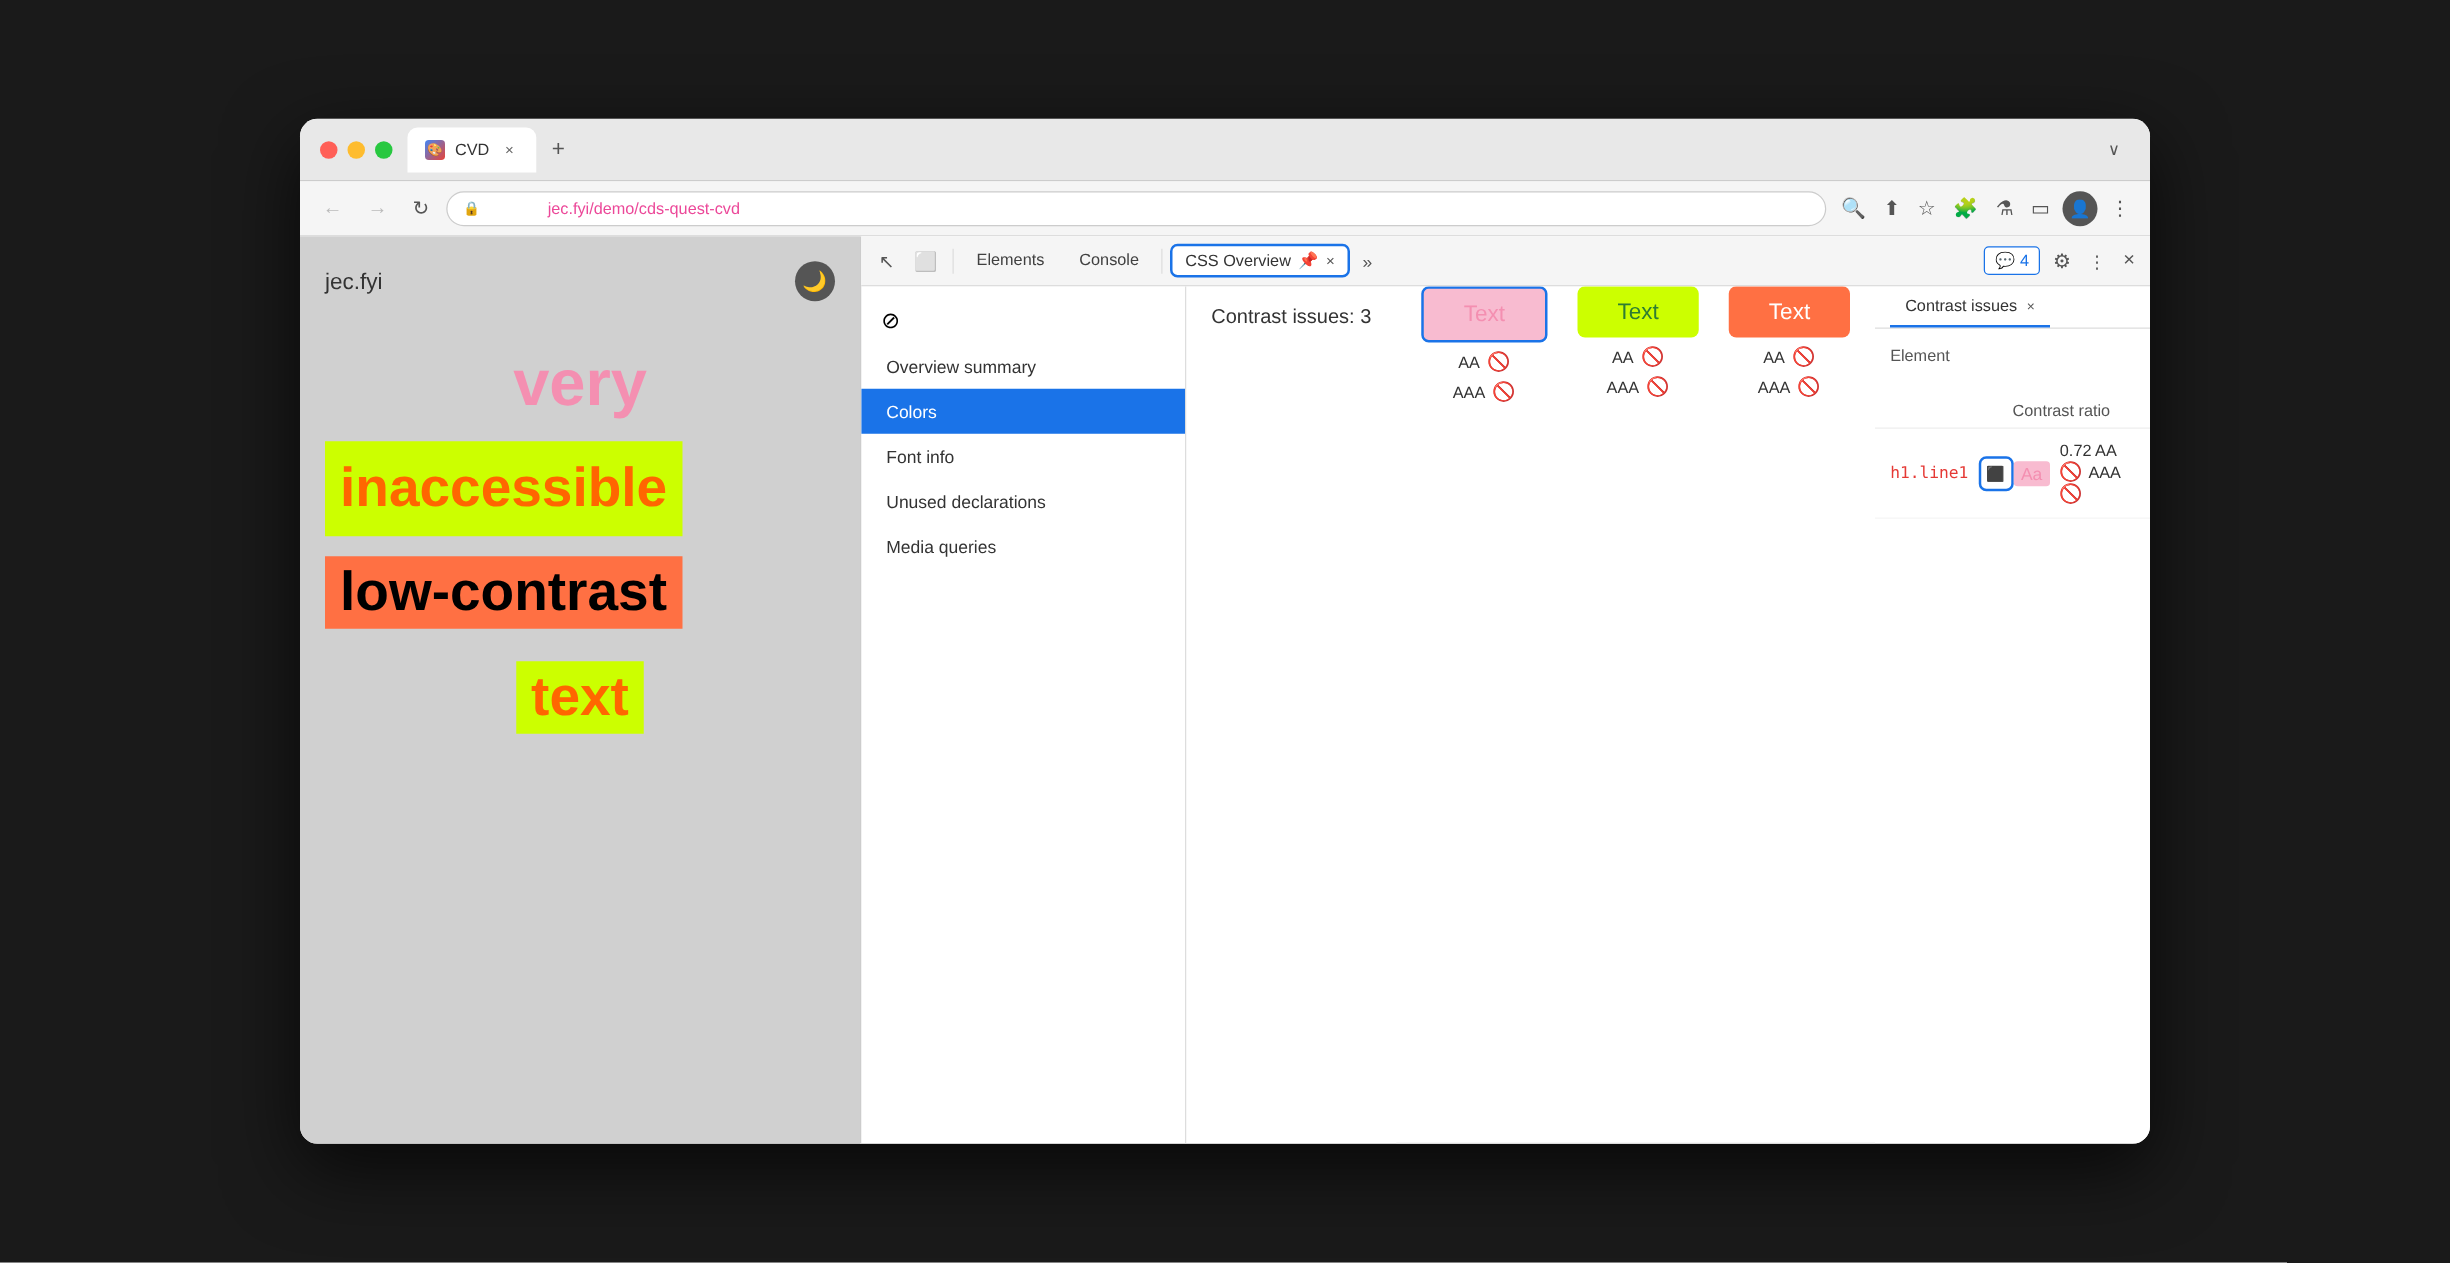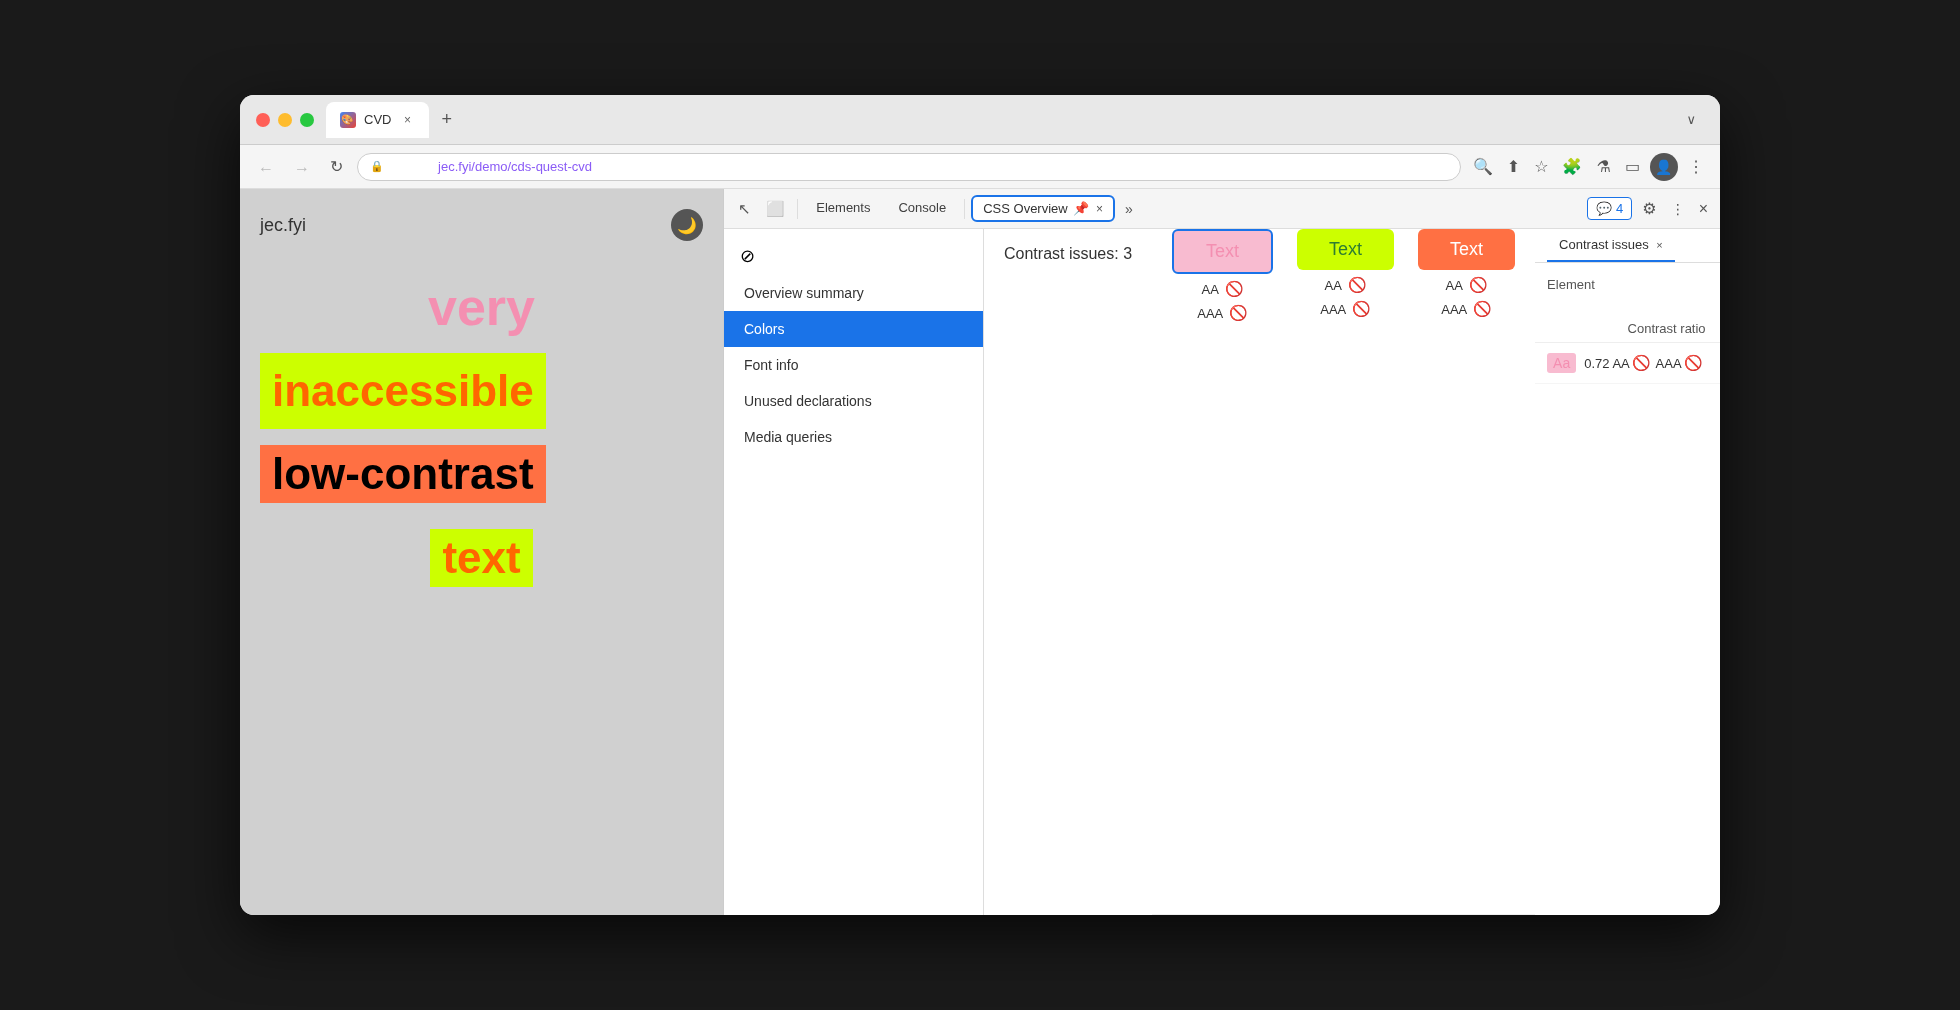--- a/index.html
+++ b/index.html
@@ -127,21 +127,21 @@
       border-radius: 20px;
       height: 28px;
       display: flex;
       align-items: center;
       padding: 0 12px;
       gap: 6px;
       font-size: 13px;
       color: #333;
     }
     .lock-icon { color: #555; font-size: 11px; }
-    .address-text { flex: 1; color: #8b5cf6; padding-left: 48px; }
+    .address-text { flex: 1; color: #ec4899; padding-left: 48px; }
     .nav-actions {
       display: flex;
       gap: 6px;
       align-items: center;
     }
     .nav-action-btn {
       background: none;
       border: none;
       cursor: pointer;
       color: #555;
@@ -163,21 +163,21 @@
     }
     
     .main-content {
       display: flex;
       flex: 1;
       overflow: hidden;
     }
     
     .webpage {
       background: #d0d0d0;
-      width: 483px;
+      width: 448px;
       flex-shrink: 0;
       display: flex;
       flex-direction: column;
       padding: 20px;
       gap: 16px;
     }
     .webpage-header {
       display: flex;
       align-items: center;
       justify-content: space-between;
@@ -684,20 +684,26 @@
                 <span>Contrast issues</span>
                 <span class="bottom-tab-close">×</span>
               </div>
             </div>
             <div class="bottom-table">
               <div class="table-header">
                 <span class="table-col-element">Element</span>
                 <span class="table-col-ratio">Contrast ratio</span>
               </div>
               <div class="table-row">
+                <div class="element-cell">
+                  <span class="element-name">h1.line1</span>
+                  <button class="locate-btn">
+                    <span style="font-size:12px;">⬛</span>
+                  </button>
+                </div>
                 <div class="ratio-cell">
                   <span class="aa-sample">Aa</span>
                   <span class="ratio-value">
                     <span>0.72</span>
                     <span> </span>
                     <span>AA</span>
                     <span class="no-icon"> 🚫 </span>
                     <span>AAA</span>
                     <span class="no-icon"> 🚫</span>
                   </span>

